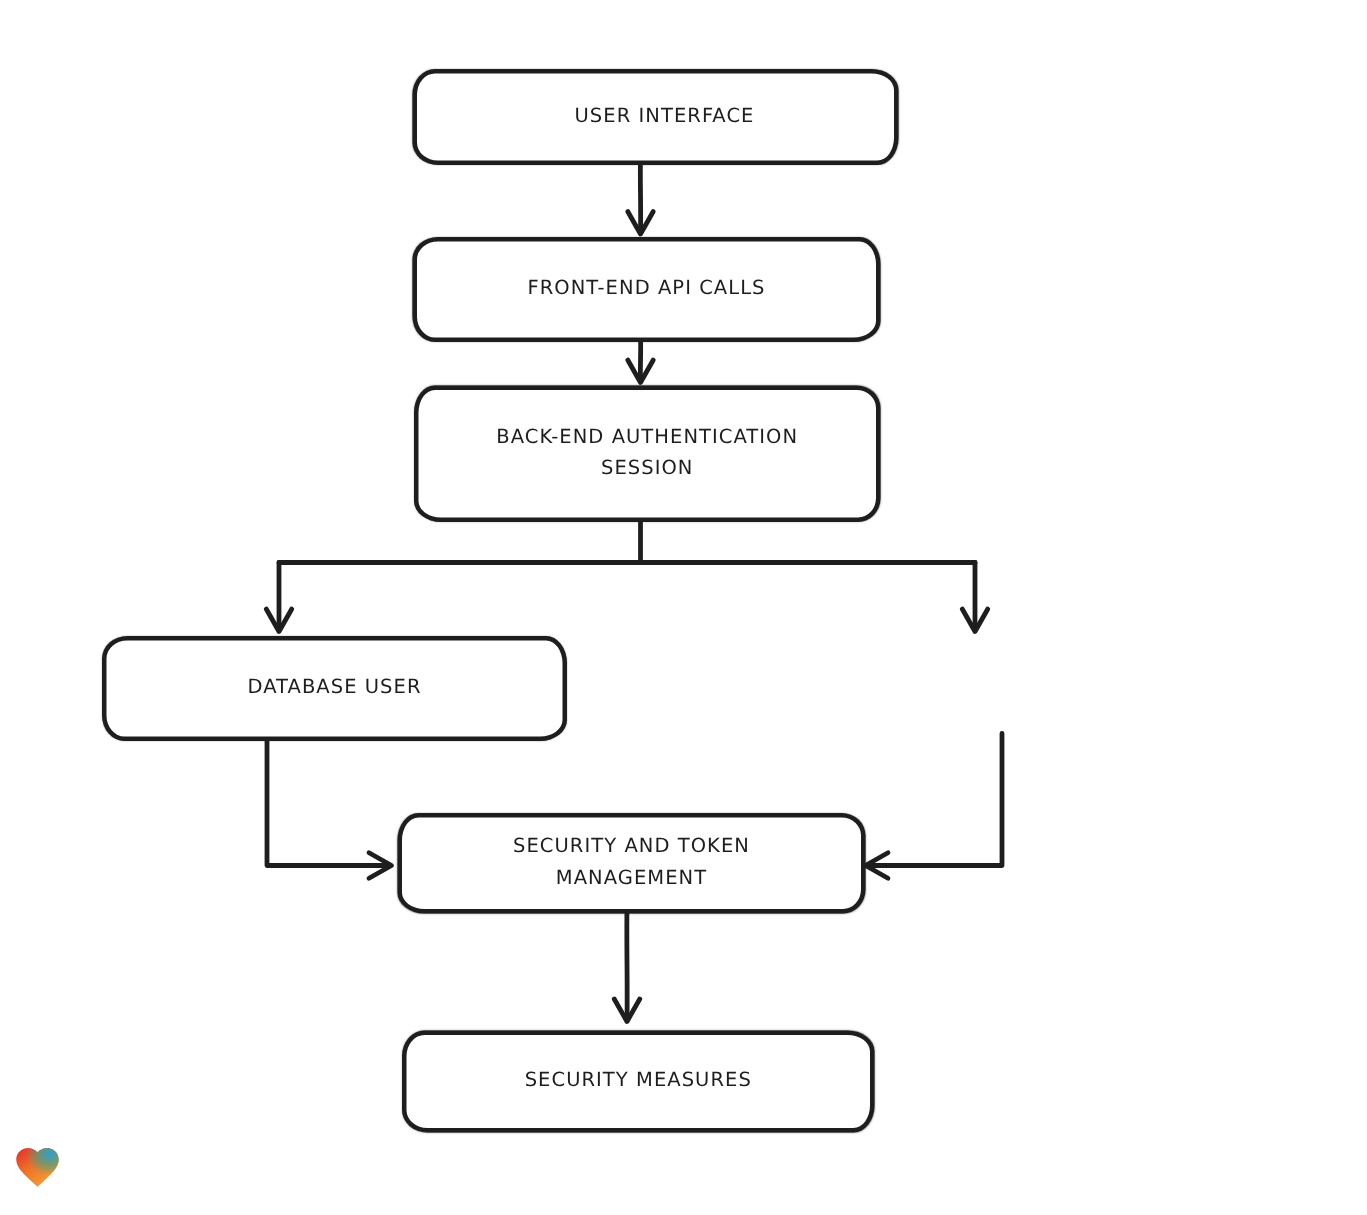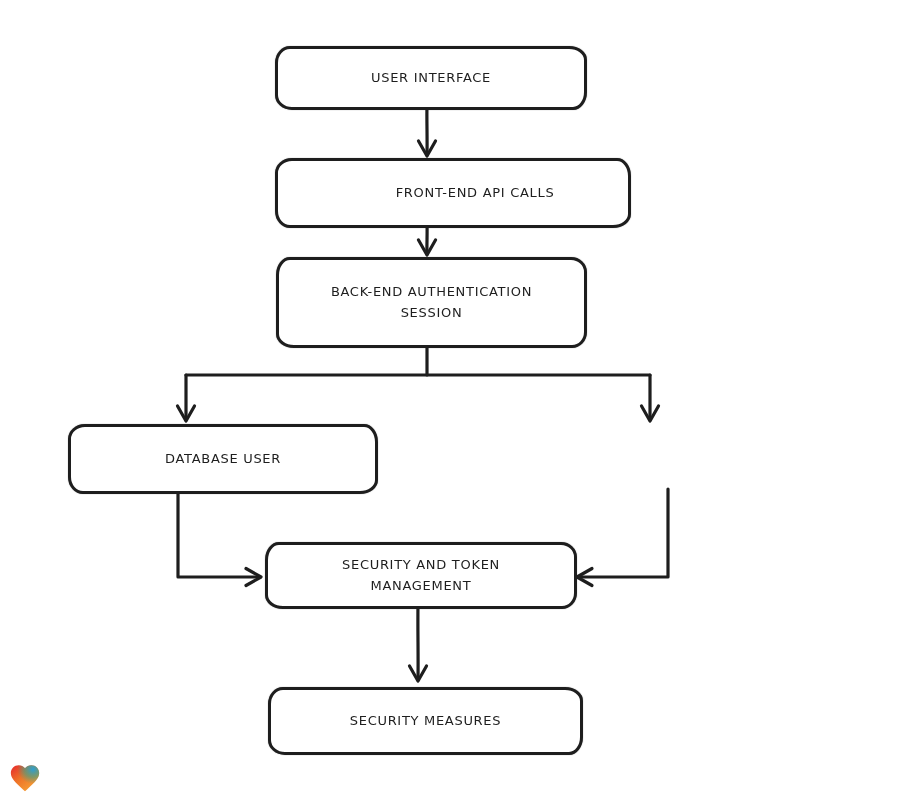--- a/index.html
+++ b/index.html
@@ -35,22 +35,22 @@
     letter-spacing: 0.7px;
     line-height: 1.55;
     white-space: pre-line;
   }
   .node .label { padding: 2px 8px; }
   
   .r-a { border-radius: 15px 18px 14px 17px / 17px 14px 18px 15px; }
   .r-b { border-radius: 17px 14px 18px 15px / 15px 18px 14px 17px; }
   .r-c { border-radius: 14px 16px 15px 18px / 18px 15px 16px 14px; }
 
-  .n-user      { left: 275px; top: 46px;  width: 306px; height: 58px; }
-  .n-frontend  { left: 275px; top: 158px; width: 306px; height: 64px; padding-left: 44px; }
+  .n-user      { left: 275px; top: 46px;  width: 306px; height: 58px; padding-left: 12px; }
+  .n-frontend  { left: 275px; top: 158px; width: 306px; height: 64px; }
   .n-backend   { left: 276px; top: 257px; width: 305px; height: 85px; }
   .n-database  { left: 68px;  top: 424px; width: 304px; height: 64px; }
   .n-thirdparty{ left: 450px; top: 423px; width: 306px; height: 66px; }
   .n-session   { left: 265px; top: 542px; width: 306px; height: 61px; }
   .n-security  { left: 268px; top: 687px; width: 309px; height: 62px; }
 
   .edge {
     fill: none;
     stroke: #1e1e1e;
     stroke-width: 3.2;

